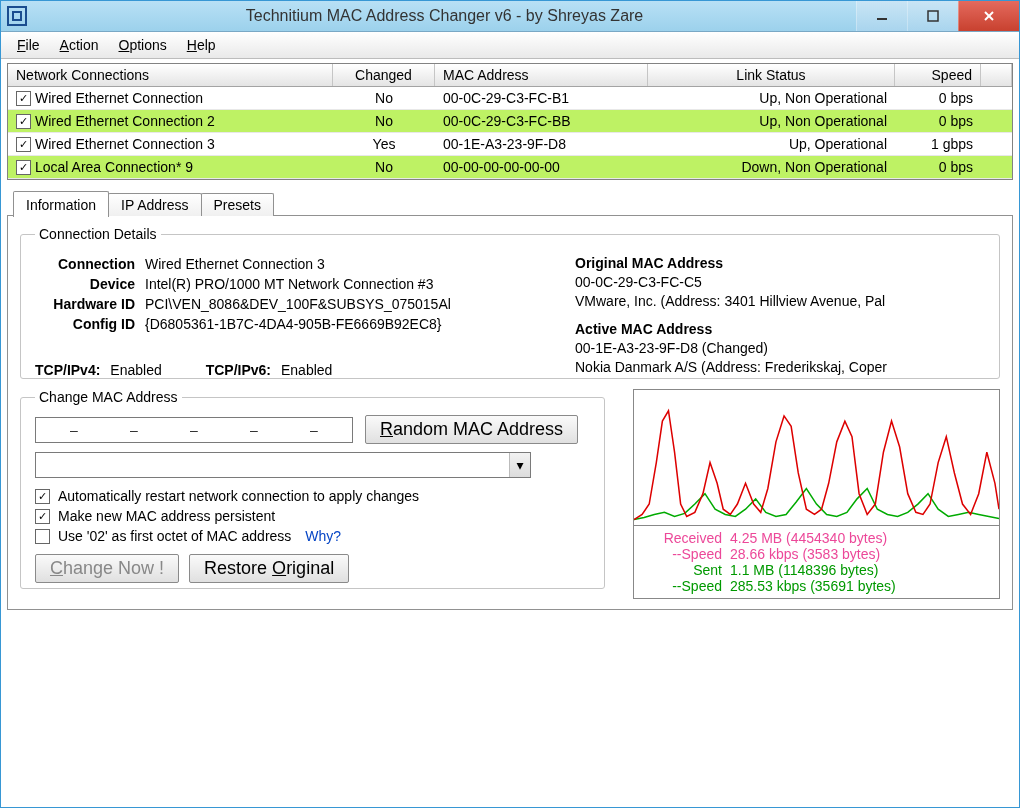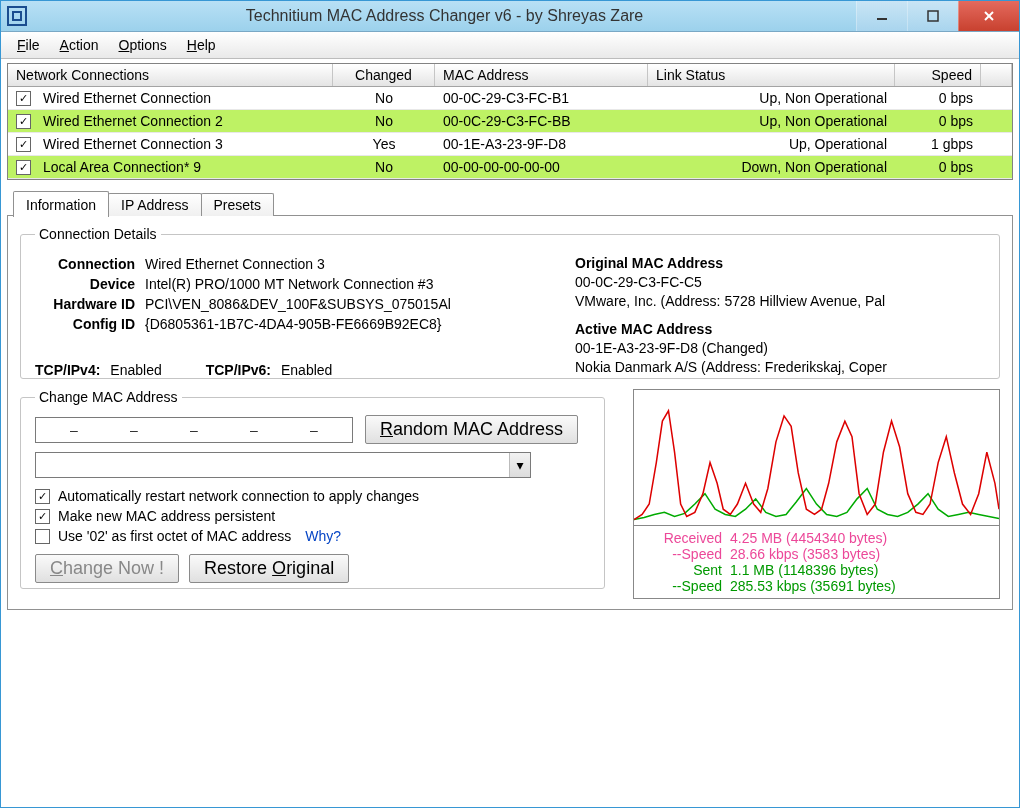--- a/index.html
+++ b/index.html
@@ -16,25 +16,25 @@
 .menubar{height:26px;background:linear-gradient(to bottom,#fff,#e9e9e9);border-bottom:1px solid #bcbcbc;display:flex;align-items:center;padding:0 6px}
 .menu-item{padding:2px 10px;cursor:default}
 .menu-item u{text-decoration:underline}
 .content{padding:4px 6px}
 .grid{border:1px solid #828282;background:#fff}
 .grid-header{display:flex;background:linear-gradient(to bottom,#fff,#e4e4e4);border-bottom:1px solid #a3a3a3}
 .gh{padding:3px 8px;border-right:1px solid #c5c5c5;box-sizing:border-box;font-size:14px}
 .grid-body{}
 .gr{display:flex;border-bottom:1px solid #e8e8e8}
 .gr.alt{background:#bef264}
-.gc{padding:3px 8px;box-sizing:border-box;display:flex;align-items:center;gap:12px}
+.gc{padding:3px 8px;box-sizing:border-box;display:flex;align-items:center;gap:4px}
 .c-name{width:325px}
 .c-chg{width:102px;text-align:center;justify-content:center}
 .c-mac{width:213px}
-.c-link{width:247px;text-align:left;justify-content:flex-end}
+.c-link{width:247px;text-align:center;justify-content:flex-end}
 .c-spd{width:86px;text-align:right;justify-content:flex-end}
 .c-end{flex:1}
 .chk{width:13px;height:13px;border:1px solid #666;background:#fff;display:inline-flex;align-items:center;justify-content:center;font-size:11px;line-height:1;flex-shrink:0}
 .chk.on::before{content:"✓";color:#000}
 .tabs{margin-top:10px;display:flex;align-items:flex-end;padding-left:6px;position:relative;z-index:2}
 .tab{padding:3px 12px;border:1px solid #919191;border-bottom:none;background:linear-gradient(to bottom,#fff,#f0f0f0);margin-right:-1px;cursor:default;border-radius:2px 2px 0 0}
 .tab.active{background:#fff;padding-top:5px;padding-bottom:4px;position:relative;top:1px;z-index:3}
 .tab-panel{border:1px solid #919191;background:#fff;padding:10px 12px;margin-top:-1px;position:relative;z-index:1}
 fieldset{border:1px solid #c5c5c5;border-radius:3px;margin:0 0 10px 0;padding:10px 14px 0}
 legend{padding:0 4px;font-size:14px}
@@ -195,21 +195,21 @@
                 </span>
               <span class="inline-kv">
                   <span class="k">TCP/IPv6:</span>
                   <span>Enabled</span>
                 </span>
             </div>
           </div>
           <div class="right-col">
             <div class="hdr">Original MAC Address</div>
             <div>00-0C-29-C3-FC-C5</div>
-            <div>VMware, Inc.  (Address: 5728 Hillview Avenue, Pal</div>
+            <div>VMware, Inc.  (Address: 3401 Hillview Avenue, Pal</div>
             <div class="hdr" style="margin-top:12px">Active MAC Address</div>
             <div>00-1E-A3-23-9F-D8 (Changed)</div>
             <div>Nokia Danmark A/S  (Address: Frederikskaj, Coper</div>
           </div>
         </div>
       </fieldset>
 
       <div class="bottom-row">
         <fieldset class="change-box">
           <legend>Change MAC Address</legend>

